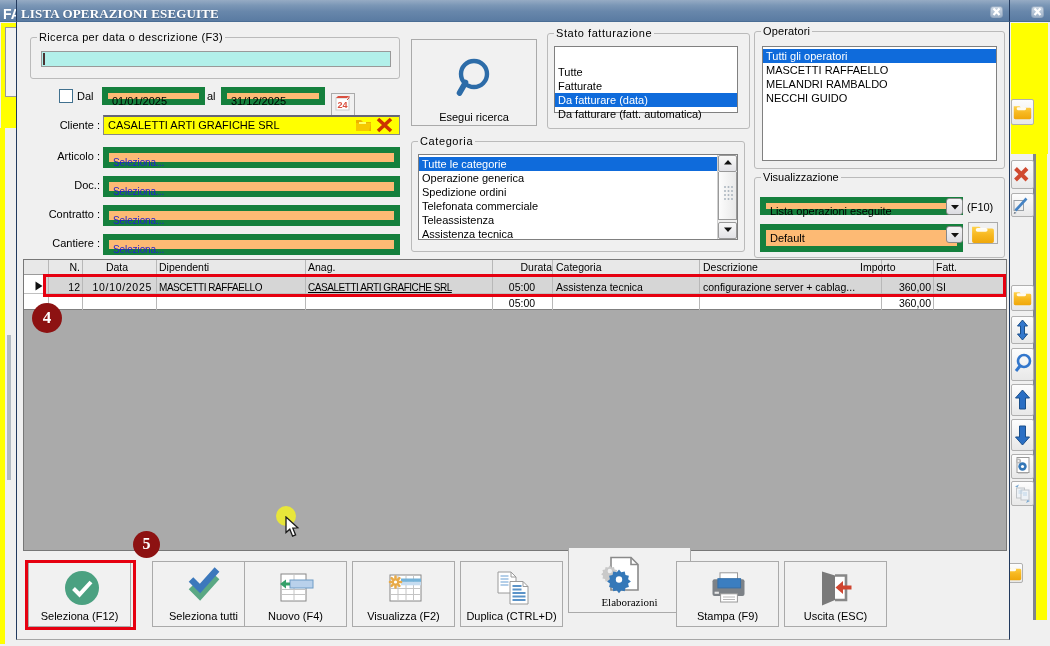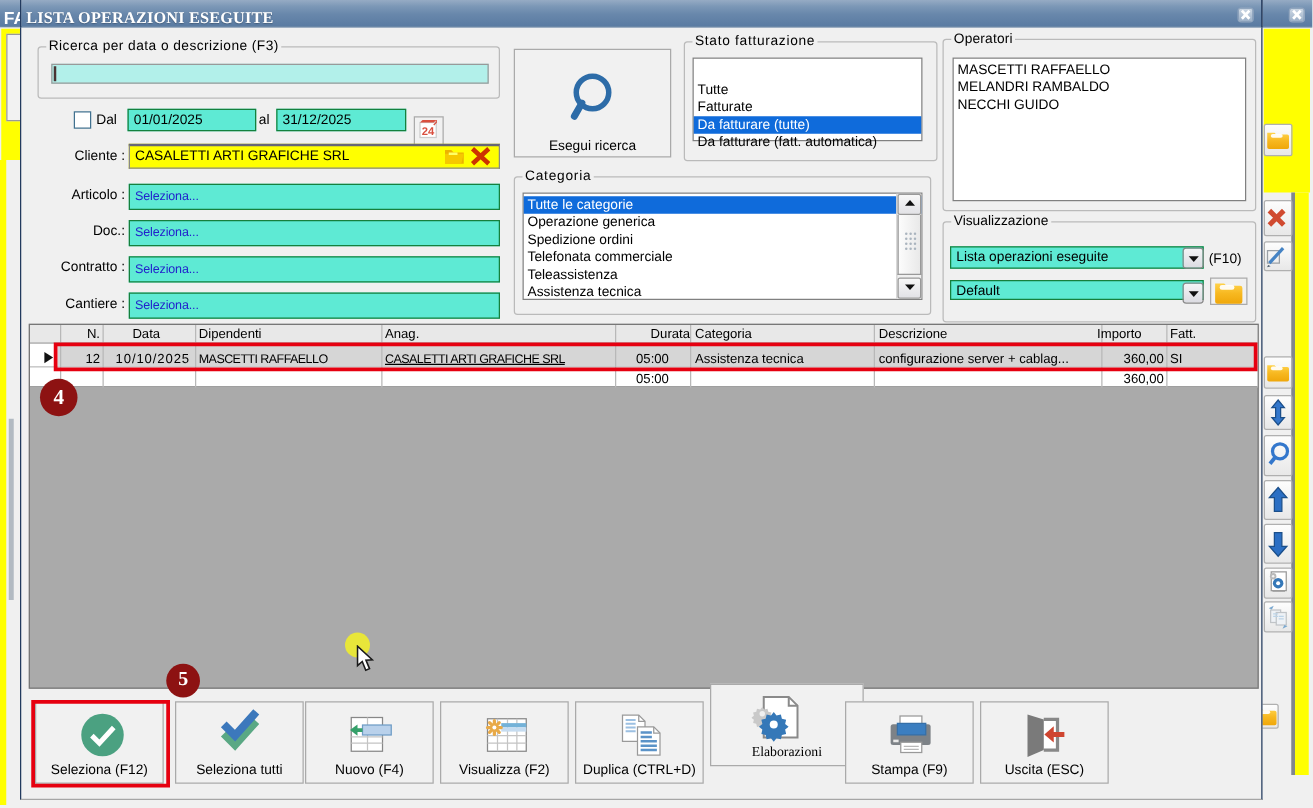--- a/index.html
+++ b/index.html
@@ -1,21 +1,21 @@
 <!DOCTYPE html>
 <html><head><meta charset="utf-8"><style>
 *{margin:0;padding:0;box-sizing:border-box}
 html,body{width:1050px;height:646px;overflow:hidden}
 body{font-family:"Liberation Sans",sans-serif;font-size:11px;color:#000;background:#f0f0f0;position:relative}
 .a{position:absolute}
 .tb{background:linear-gradient(180deg,#96abc4 0%,#7b97b6 25%,#6887ab 55%,#5a7ba2 100%)}
 .xbtn{width:13px;height:12px;border:1px solid #93a7bf;border-radius:3px;background:linear-gradient(180deg,#cdd8e4,#9db1c8);text-align:center}
 .grp{border:1px solid #bababa;border-radius:3px}
 .grp>span{position:absolute;top:-7px;left:6px;background:#f0f0f0;padding:0 2px;font-size:11px}
-.fld{background:#5eead4;border:1px solid #15803d;font-size:11px}
+.fld{background:#fdba74;border:6px solid #15803d;font-size:11px}
 .lb{background:#fff;border:1px solid #808080}
 .li{height:14px;line-height:14px;padding-left:3px;font-size:11px;white-space:nowrap}
 .sel{background:#0f6bdb;color:#fff}
 .blue{color:#2222cc;font-size:10px;letter-spacing:-0.1px}
 .bb{border:1px solid #aaa;background:#f1f1f1;text-align:center;font-size:11px}
 .cell{position:absolute;white-space:nowrap;font-size:10.5px;line-height:15px}
 .redbox{border:3.5px solid #e60010;position:absolute}
 .numc{position:absolute;background:#8d1212;color:#fff;border-radius:50%;text-align:center;font-weight:bold;font-family:"Liberation Serif",serif}
 .sbtn{position:absolute;left:1px;width:23px;border:1px solid #b0b0b0;background:linear-gradient(180deg,#fdfdfd,#e8e8e8);border-radius:2px}
 </style></head><body>
@@ -166,21 +166,21 @@
     </svg>
 <div style="position:absolute;left:0;right:0;bottom:2px;text-align:center">Esegui ricerca</div>
 </div>
 
 <div class="a grp" style="left:547px;top:33px;width:203px;height:96px">
     <span style="letter-spacing:.55px">Stato fatturazione</span>
   </div>
 <div class="a lb" style="left:554px;top:46px;width:184px;height:67px;padding-top:18px">
 <div class="li">Tutte</div>
     <div class="li">Fatturate</div>
-    <div class="li sel">Da fatturare (tutte)</div>
+    <div class="li sel">Da fatturare (data)</div>
     <div class="li">Da fatturare (fatt. automatica)</div>
 </div>
 
 <div class="a grp" style="left:411px;top:141px;width:334px;height:111px">
     <span style="letter-spacing:.6px">Categoria</span>
   </div>
 <div class="a lb" style="left:418px;top:154px;width:320px;height:86px;padding-top:2px">
 <div class="li sel">Tutte le categorie</div>
     <div class="li">Operazione generica</div>
     <div class="li">Spedizione ordini</div>
@@ -213,34 +213,35 @@
     </div>
   <div style="height:17px;border:1px solid #999;border-radius:2px;background:linear-gradient(180deg,#f8f8f8,#e2e2e6);text-align:center;position:absolute;bottom:0;left:0;right:0"><svg width="12" height="13" viewBox="0 0 12 13">
         <path d="M2 4.5 L10 4.5 L6 9 Z" fill="#111"></path>
       </svg></div>
 </div>
 
 <div class="a grp" style="left:754px;top:31px;width:251px;height:138px">
     <span style="letter-spacing:.15px">Operatori</span>
   </div>
 <div class="a lb" style="left:762px;top:46px;width:235px;height:115px;padding-top:2px">
+<div class="li sel">Tutti gli operatori</div>
     <div class="li">MASCETTI RAFFAELLO</div>
     <div class="li">MELANDRI RAMBALDO</div>
     <div class="li">NECCHI GUIDO</div>
 </div>
 
 <div class="a grp" style="left:754px;top:177px;width:251px;height:81px">
     <span>Visualizzazione</span>
   </div>
 <div class="a fld" style="left:760px;top:197px;width:203px;height:18px;line-height:16px;padding-left:4px">Lista operazioni eseguite</div>
 <div class="a" style="left:946px;top:198px;width:17px;height:17px;border:1px solid #888;border-radius:3px;background:linear-gradient(180deg,#f4f4f6,#dcdce2);text-align:center"><svg width="14" height="14" viewBox="0 0 14 14" style="margin-top:1px">
       <path d="M3 5 L11 5 L7 9.5 Z" fill="#111"></path>
     </svg></div>
 <div class="a" style="left:967px;top:201px;font-size:11px">(F10)</div>
-<div class="a fld" style="left:760px;top:224px;width:203px;height:16px;line-height:16px;padding-left:4px">Default</div>
+<div class="a fld" style="left:760px;top:224px;width:203px;height:28px;line-height:16px;padding-left:4px">Default</div>
 <div class="a" style="left:946px;top:226px;width:17px;height:17px;border:1px solid #888;border-radius:3px;background:linear-gradient(180deg,#f4f4f6,#dcdce2);text-align:center"><svg width="14" height="14" viewBox="0 0 14 14" style="margin-top:1px">
       <path d="M3 5 L11 5 L7 9.5 Z" fill="#111"></path>
     </svg></div>
 <div class="a bb" style="left:968px;top:222px;width:30px;height:22px;padding-top:1px"><svg width="24" height="20" viewBox="0 0 26 22">
       <defs>
         <linearGradient id="gf1" x1="0" y1="0" x2="0" y2="1">
           <stop offset="0" stop-color="#ffd24a"></stop>
           <stop offset="0.5" stop-color="#f7b820"></stop>
           <stop offset="1" stop-color="#efa70a"></stop>
         </linearGradient>
@@ -269,21 +270,21 @@
     <div class="a" style="left: 933px; top: 260px; width: 1px; height: 50px; background: rgb(184, 184, 184);"></div>
   </div>
 
 <div class="cell" style="left:48px;top:260px;width:32px;text-align:right">N.</div>
 <div class="cell" style="left:82px;top:260px;width:70px;text-align:center">Data</div>
 <div class="cell" style="left:159px;top:260px">Dipendenti</div>
 <div class="cell" style="left:308px;top:260px">Anag.</div>
 <div class="cell" style="left:492px;top:260px;width:60px;text-align:right">Durata</div>
 <div class="cell" style="left:556px;top:260px">Categoria</div>
 <div class="cell" style="left:703px;top:260px">Descrizione</div>
-<div class="cell" style="left:860px;top:260px;width:71px;text-align:center">Importo</div>
+<div class="cell" style="left:860px;top:260px;width:71px;text-align:left">Importo</div>
 <div class="cell" style="left:936px;top:260px">Fatt.</div>
 
 <svg class="a" style="left:35px;top:281px" width="8" height="10" viewBox="0 0 8 10">
     <path d="M0.5 0.5 L7.5 5 L0.5 9.5 Z" fill="#111"></path>
   </svg>
 <div class="cell" style="left:48px;top:280px;width:32px;text-align:right">12</div>
 <div class="cell" style="left:82px;top:280px;width:70px;text-align:right;letter-spacing:0.7px">10/10/2025</div>
 <div class="cell" style="left:159px;top:280px;font-size:10px;letter-spacing:-0.45px">MASCETTI RAFFAELLO</div>
 <div class="cell" style="left:308px;top:280px;text-decoration:underline;font-size:10px;letter-spacing:-0.45px">CASALETTI ARTI GRAFICHE SRL</div>
 <div class="cell" style="left:492px;top:280px;width:60px;text-align:center">05:00</div>
@@ -304,21 +305,21 @@
   </svg>
 
 <div id="btns">
     <div class="a bb" style="left: 28px; top: 561px; width: 103px; height: 66px;">
       <div style="position:absolute;left:33px;top:5.5px"><svg width="40" height="40" viewBox="0 0 40 40">
           <circle cx="20" cy="20" r="17" fill="#4ba181"></circle>
           <path d="M11.5 20.5 l6 6 l11.5 -12.5" stroke="#fff" stroke-width="4" fill="none"></path>
         </svg></div>
       <div style="position:absolute;left:0;right:0;bottom:4px;text-align:center">Seleziona (F12)</div>
     </div>
-    <div class="a bb" style="left: 140px; top: 561px; width: 103px; height: 66px; padding-left: 16px;">
+    <div class="a bb" style="left: 152px; top: 561px; width: 103px; height: 66px; padding-left: 16px;">
       <div style="position:absolute;left:29.5px;top:5px"><svg width="44" height="40" viewBox="0 0 44 40">
           <path d="M8 20 l9 9 l17 -19" stroke="#5aa884" stroke-width="6.4" fill="none"></path>
           <path d="M8 12.5 l9 9 l17 -19" stroke="#3c78bc" stroke-width="6.4" fill="none"></path>
         </svg></div>
       <div style="position:absolute;left:0;right:0;bottom:4px;text-align:center">Seleziona tutti</div>
     </div>
     <div class="a bb" style="left: 244px; top: 561px; width: 103px; height: 66px;">
       <div style="position:absolute;left:28px;top:10px"><svg width="44" height="40" viewBox="0 0 44 40">
           <rect x="8" y="2" width="25" height="27" fill="#fff" stroke="#888"></rect>
           <path d="M21 2 v27 M8 17.5 h25 M8 22.5 h25" stroke="#c4c4c4"></path>

